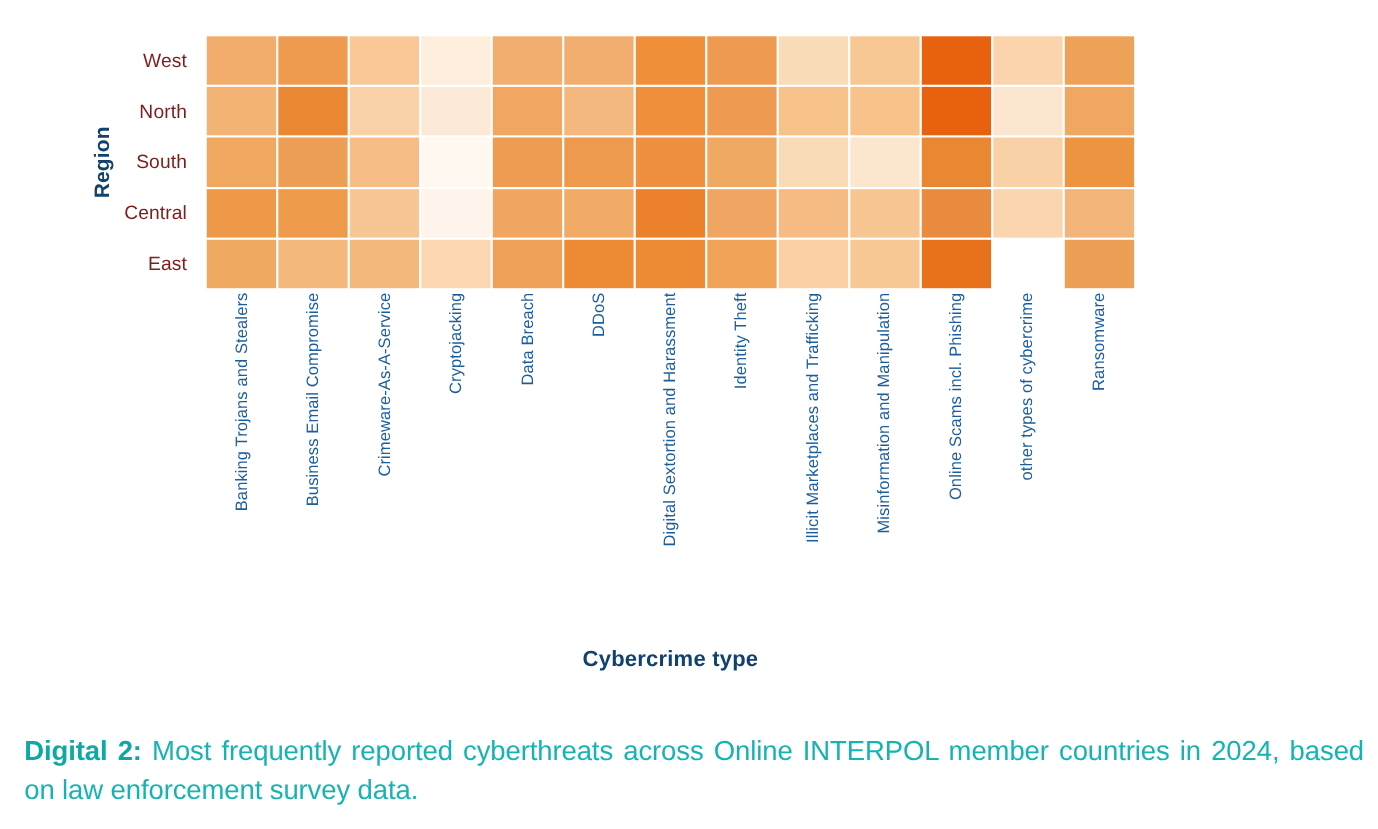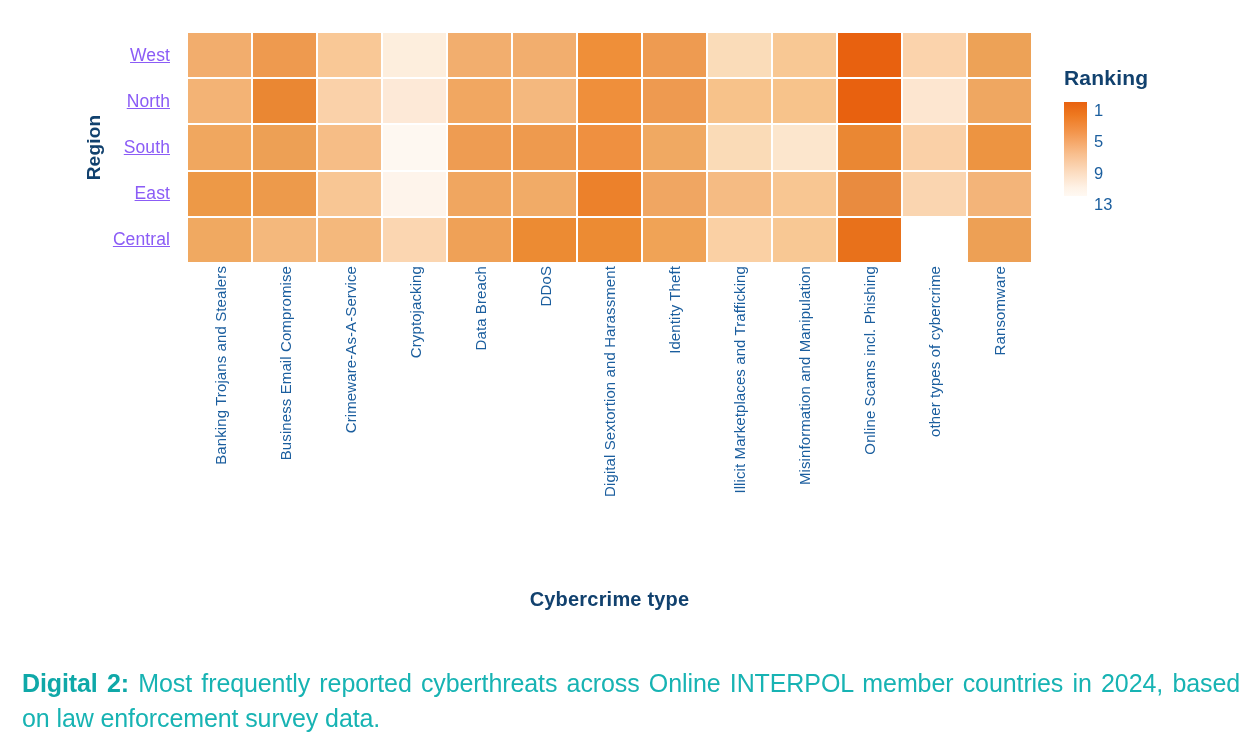--- a/index.html
+++ b/index.html
@@ -59,23 +59,22 @@
     height: 229px;
     display: grid;
     grid-template-rows: repeat(5, 1fr);
   }
   .y-tick {
     display: flex;
     align-items: center;
     justify-content: flex-end;
     padding-right: 10px;
     font-size: 17.5px;
-    color: #8b5cf6;
+    color: #7f1d1d;
     letter-spacing: 0.1px;
-    text-decoration: underline;
   }
   #y-axis-title {
     position: absolute;
     left: 82px;
     top: 33px;
     width: 229px;
     height: 24px;
     transform: rotate(-90deg);
     transform-origin: 0 0;
     margin-top: 229px;
@@ -194,22 +193,22 @@
 <body>
 
 <div id="figure-root">
 
   <div id="y-axis-title">Region</div>
 
   <div id="y-tick-labels">
       <div class="y-tick">West</div>
       <div class="y-tick">North</div>
       <div class="y-tick">South</div>
+      <div class="y-tick">Central</div>
       <div class="y-tick">East</div>
-      <div class="y-tick">Central</div>
     </div>
 
   <div id="plot-area">
     <div id="heatmap-grid">
         <div class="heat-cell" style="background: rgb(242, 173, 109);"></div>
         <div class="heat-cell" style="background: rgb(238, 154, 79);"></div>
         <div class="heat-cell" style="background: rgb(249, 200, 150);"></div>
         <div class="heat-cell" style="background: rgb(253, 238, 221);"></div>
         <div class="heat-cell" style="background: rgb(242, 174, 110);"></div>
         <div class="heat-cell" style="background: rgb(242, 174, 110);"></div>
@@ -312,30 +311,18 @@
       <div class="x-tick-wrap">
         <div class="x-tick">other types of cybercrime</div>
       </div>
       <div class="x-tick-wrap">
         <div class="x-tick">Ransomware</div>
       </div>
     </div>
 
   <div id="x-axis-title">Cybercrime type</div>
 
-  <div id="legend">
-    <div id="legend-title">Ranking</div>
-    <div id="legend-body">
-      <div id="legend-colorbar"></div>
-      <div id="legend-ticks">
-          <div class="legend-tick" style="top: 8px;">1</div>
-          <div class="legend-tick" style="top: 39.3333px;">5</div>
-          <div class="legend-tick" style="top: 70.6667px;">9</div>
-          <div class="legend-tick" style="top: 102px;">13</div>
-        </div>
-    </div>
-  </div>
 
   <div id="caption">
     <span id="caption-label">Digital 2:</span><span id="caption-text"> Most frequently reported cyberthreats across Online INTERPOL member countries in 2024, based on law enforcement survey data.</span>
   </div>
 
 </div>
 
 </body></html>

